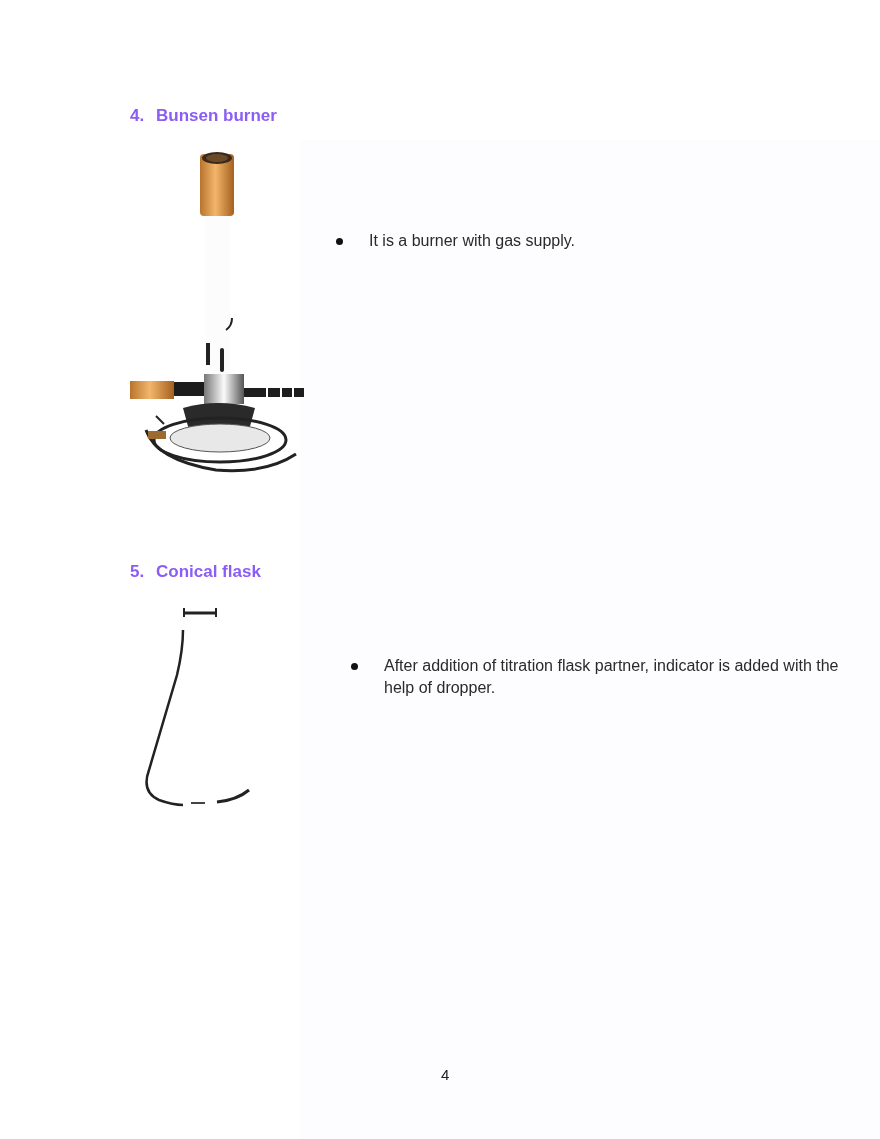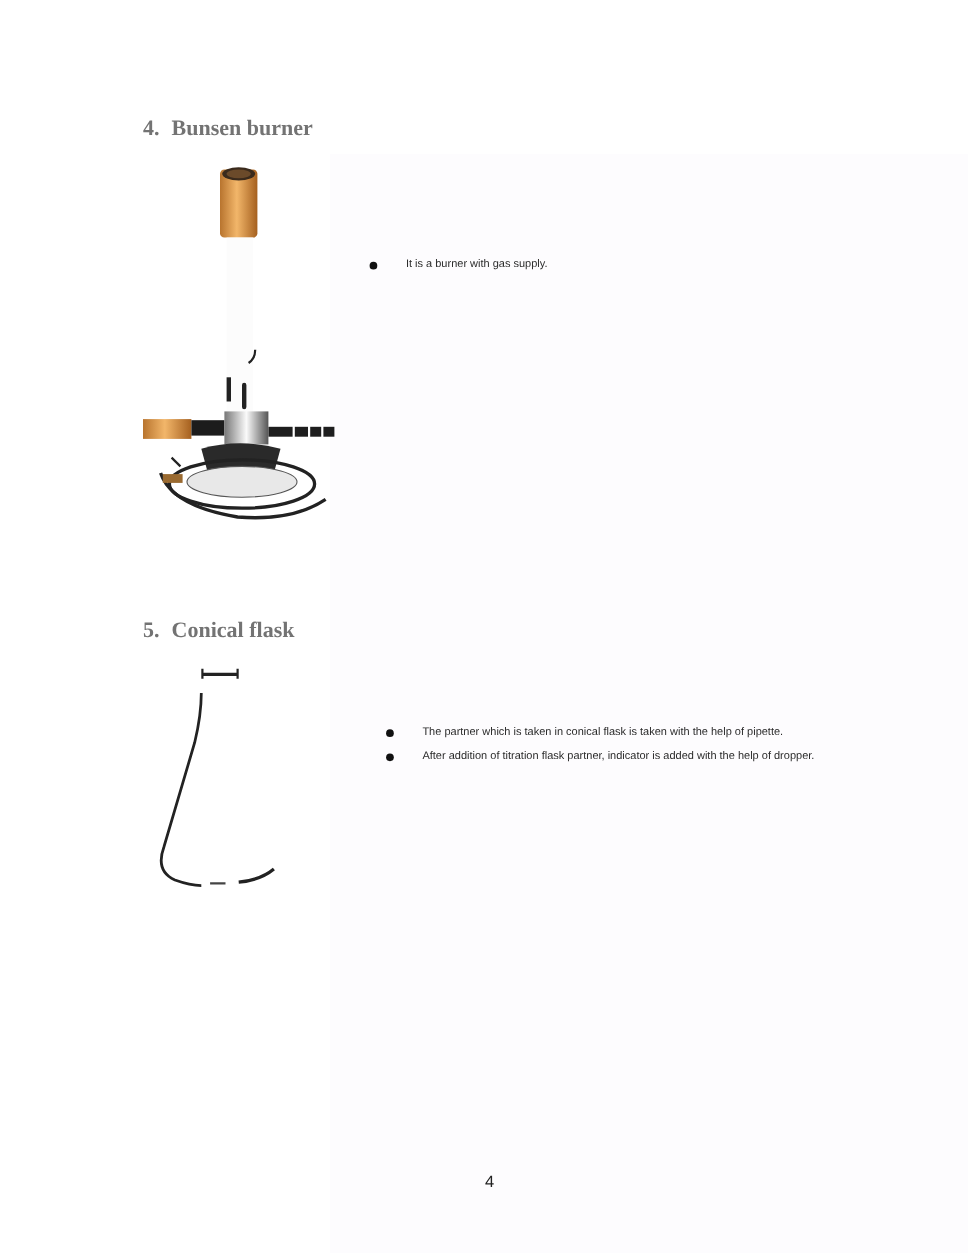--- a/index.html
+++ b/index.html
@@ -1,20 +1,20 @@
 <!DOCTYPE html>
 <html><head>
 <meta charset="utf-8">
 <style>
   html, body { margin:0; padding:0; }
   body { width:880px; height:1139px; background:#ffffff; position:relative; overflow:hidden; }
   .page-tint { position:absolute; left:300px; top:140px; width:580px; height:999px; background:#fdfcfe; }
-  .heading { position:absolute; font-family:Liberation Serif, serif; font-weight:bold; font-size:20px; color:#737373; margin:0; }
+  .heading { position:absolute; font-family:Liberation Sans, sans-serif; font-weight:bold; font-size:17px; color:#8b5cf6; margin:0; }
   .heading .num { display:inline-block; width:26px; }
-  .bullets { position:absolute; margin:0; padding:0; list-style:none; font-family:"Liberation Sans", sans-serif; font-size:10px; line-height:21.5px; color:#2a2a2a; }
+  .bullets { position:absolute; margin:0; padding:0; list-style:none; font-family:"Liberation Sans", sans-serif; font-size:16px; line-height:21.5px; color:#2a2a2a; }
   .bullets li { position:relative; padding-left:33px; }
   .bullets li .dot { position:absolute; left:0; top:8px; width:7px; height:7px; border-radius:50%; background:#111; }
   .figure { position:absolute; }
   .page-number { position:absolute; left:441px; top:1066px; font-family:"Liberation Sans", sans-serif; font-size:15px; color:#222; }
 </style>
 </head>
 <body>
 
 <div class="page-tint"></div>
 
@@ -73,17 +73,16 @@
   <line x1="49" y1="8" x2="49" y2="17" stroke="#222" stroke-width="2"></line>
   <line x1="81" y1="8" x2="81" y2="17" stroke="#222" stroke-width="2"></line>
 
   <path d="M48 30 q0 20 -6 45 L14 170 q-8 22 10 30 q14 5 24 5" stroke="#222" stroke-width="2.5" fill="none"></path>
 
   <path d="M56 203 l14 0" stroke="#444" stroke-width="2" fill="none"></path>
   <path d="M82 202 q20 -2 32 -12" stroke="#222" stroke-width="3" fill="none"></path>
 </svg>
 
 <ul class="bullets" style="left:351px; top:655px; width:510px;">
-  <li><span class="dot"></span><span>The partner which is taken in conical flask is taken with the help of pipette.</span></li>
   <li><span class="dot"></span><span>After addition of titration flask partner, indicator is added with the help of dropper.</span></li>
 </ul>
 
 <div class="page-number">4</div>
 
 </body></html>

